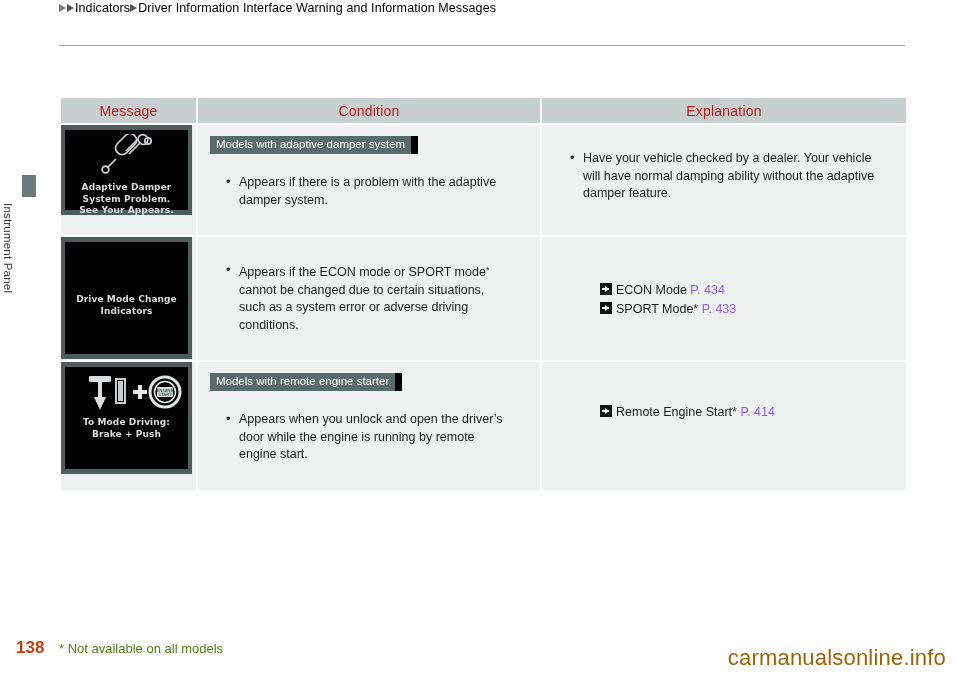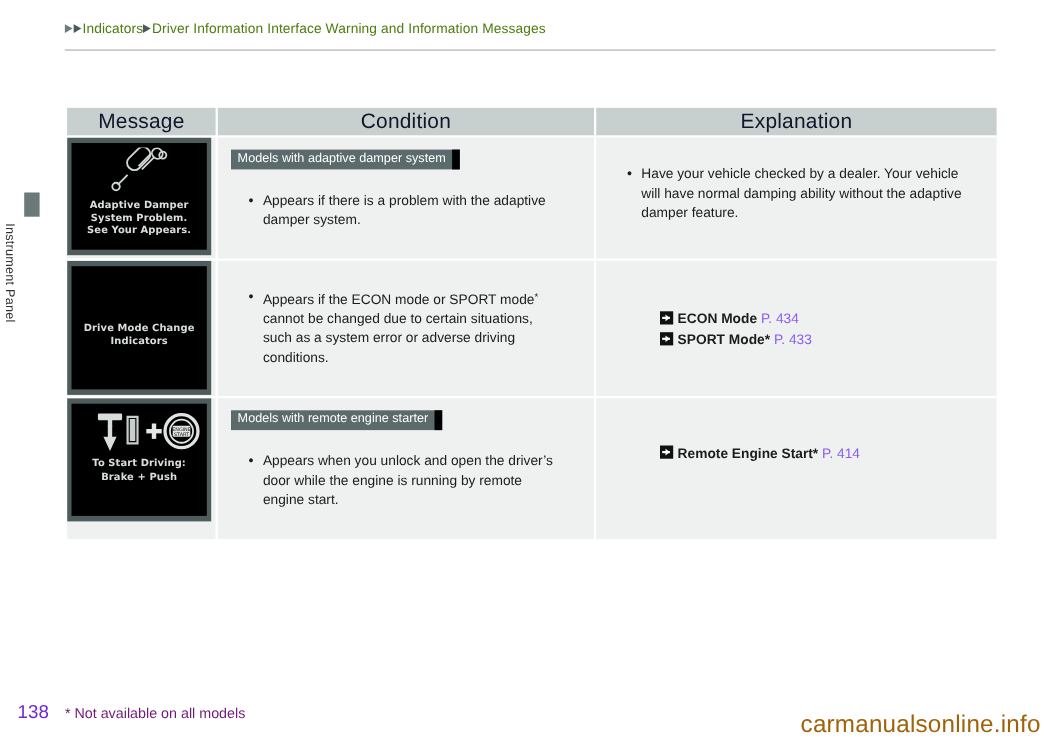--- a/index.html
+++ b/index.html
@@ -13,23 +13,23 @@
     position: relative;
     font-family: "Liberation Sans", sans-serif;
     color: #1a1a1a;
     overflow: hidden;
   }
 
   
   .breadcrumb {
     position: absolute;
     left: 59px;
-    top: 19px;
+    top: 1px;
     font-size: 12.5px;
-    color: #4d7c0f;
+    color: #000000;
     white-space: nowrap;
     letter-spacing: 0.1px;
   }
   .bc-arrow {
     display: inline-block;
     width: 0; height: 0;
     border-top: 4.5px solid transparent;
     border-bottom: 4.5px solid transparent;
     border-left: 7px solid #6f7c7c;
     margin-right: 1px;
@@ -78,23 +78,23 @@
     border-collapse: collapse;
     table-layout: fixed;
   }
   .tbl th, .tbl td {
     border: 2px solid #ffffff;
     padding: 0;
     vertical-align: top;
   }
   .tbl thead th {
     background: #c8cfcf;
-    font-size: 19px;
+    font-size: 14px;
     font-weight: normal;
-    color: #0f172a;
+    color: #b91c1c;
     text-align: center;
     height: 25px;
     vertical-align: middle;
     letter-spacing: 0.2px;
   }
   .tbl tbody td {
     background: #eff0f0;
   }
   col.c-msg  { width: 137px; }
   col.c-cond { width: 344px; }
@@ -118,21 +118,21 @@
     text-align: center;
     font-family: "DejaVu Sans", sans-serif;
   }
   .screen .scr-text {
     font-size: 9px;
     line-height: 11.5px;
     letter-spacing: 0.1px;
     font-weight: bold;
     padding-bottom: 7px;
   }
-  .scr1 { height: 97px; }
+  .scr1 { height: 80px; }
   .scr1 .scr-art { height: 52px; position: relative; }
   .scr2 { height: 112px; }
   .scr2 .scr-art { height: 52px; }
   .scr3 { height: 102px; }
   .scr3 .scr-art { height: 50px; position: relative; }
 
   
   .damper {
     position: absolute;
     left: 50%; top: 50%;
@@ -202,42 +202,42 @@
   }
   .xref-icon::after {
     content: "";
     position: absolute;
     left: 5px; top: 2.5px;
     width: 0; height: 0;
     border-top: 3.5px solid transparent;
     border-bottom: 3.5px solid transparent;
     border-left: 4.5px solid #ffffff;
   }
-  .xref b { font-weight: bold; }
+  .xref b { font-weight: normal; }
   .xref .pg { font-weight: normal; color: #8b5cf6; }
 
   
   .vcenter-2 { padding-top: 44px; }
   .vcenter-1 { padding-top: 41px; }
 
   
   .page-num {
     position: absolute;
     left: 16px;
     top: 638px;
     font-size: 17px;
-    font-weight: normal;
-    color: #6d28d9;
+    font-weight: bold;
+    color: #c2410c;
   }
   .footnote {
     position: absolute;
     left: 59px;
     top: 641px;
     font-size: 13px;
-    color: #701a75;
+    color: #4d7c0f;
   }
   .watermark {
     position: absolute;
     right: 14px;
     top: 645px;
     font-size: 22px;
     color: #a16207;
     letter-spacing: 0.2px;
     font-family: "Liberation Sans", sans-serif;
   }
@@ -358,21 +358,21 @@
                 <rect x="70" y="15" width="4" height="14" fill="#e3e8e7"></rect>
 
                 <circle cx="97" cy="22" r="15" fill="none" stroke="#dfe4e3" stroke-width="3"></circle>
                 <circle cx="97" cy="22" r="10.5" fill="none" stroke="#dfe4e3" stroke-width="1.6"></circle>
                 <rect x="89" y="17" width="16" height="10" rx="1" fill="#dfe4e3"></rect>
                 <text x="97" y="21.5" font-size="4.4" text-anchor="middle" fill="#111" font-family="DejaVu Sans, sans-serif">ENGINE</text>
                 <text x="97" y="26" font-size="4.4" text-anchor="middle" fill="#111" font-family="DejaVu Sans, sans-serif">START</text>
               </svg>
             </div>
             <div class="scr-text">
-              <div>To Start Driving:</div>
+              <div>To Mode Driving:</div>
               <div>Brake + Push</div>
             </div>
           </div>
         </div>
       </td>
       <td>
         <div class="cell-pad">
           <span class="tagline">Models with remote engine starter</span>
           <ul class="bullets">
             <li>Appears when you unlock and open the driver’s door while the engine is running by remote engine start.</li>

